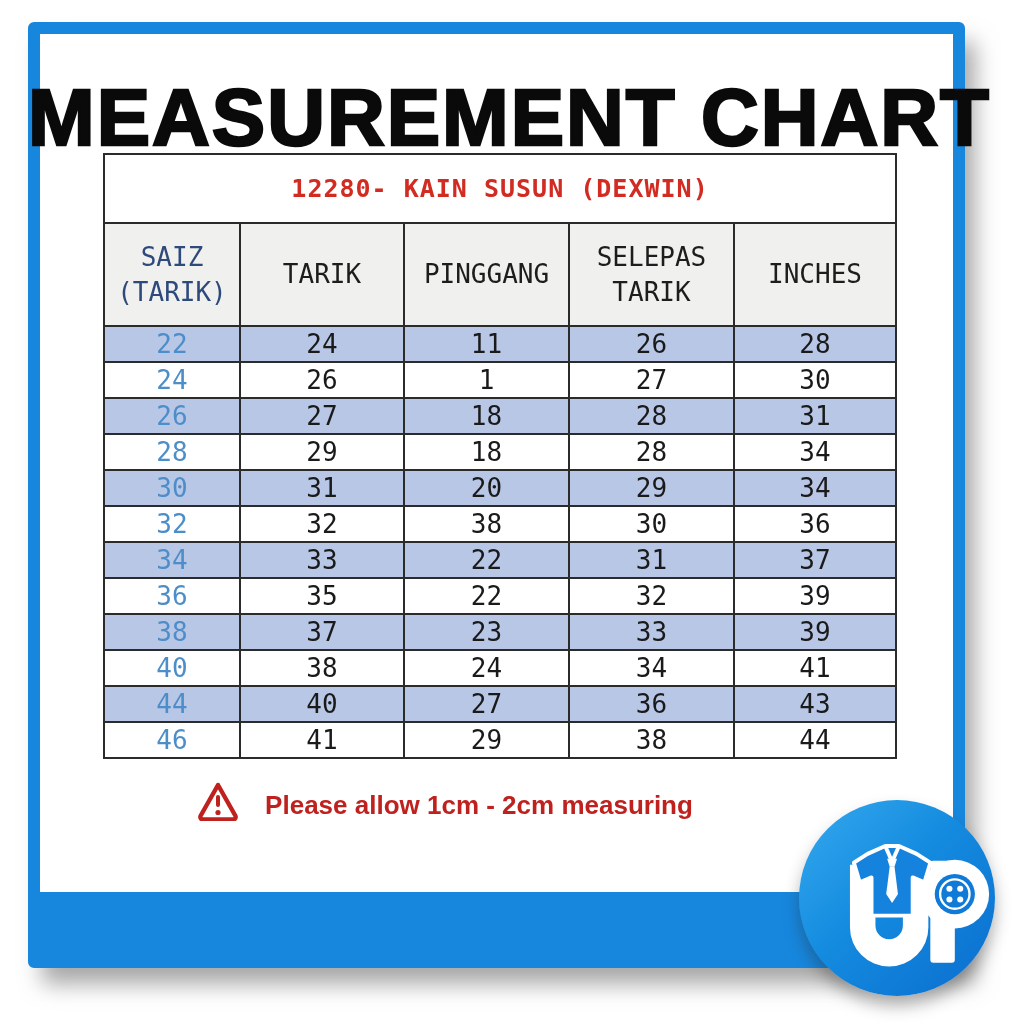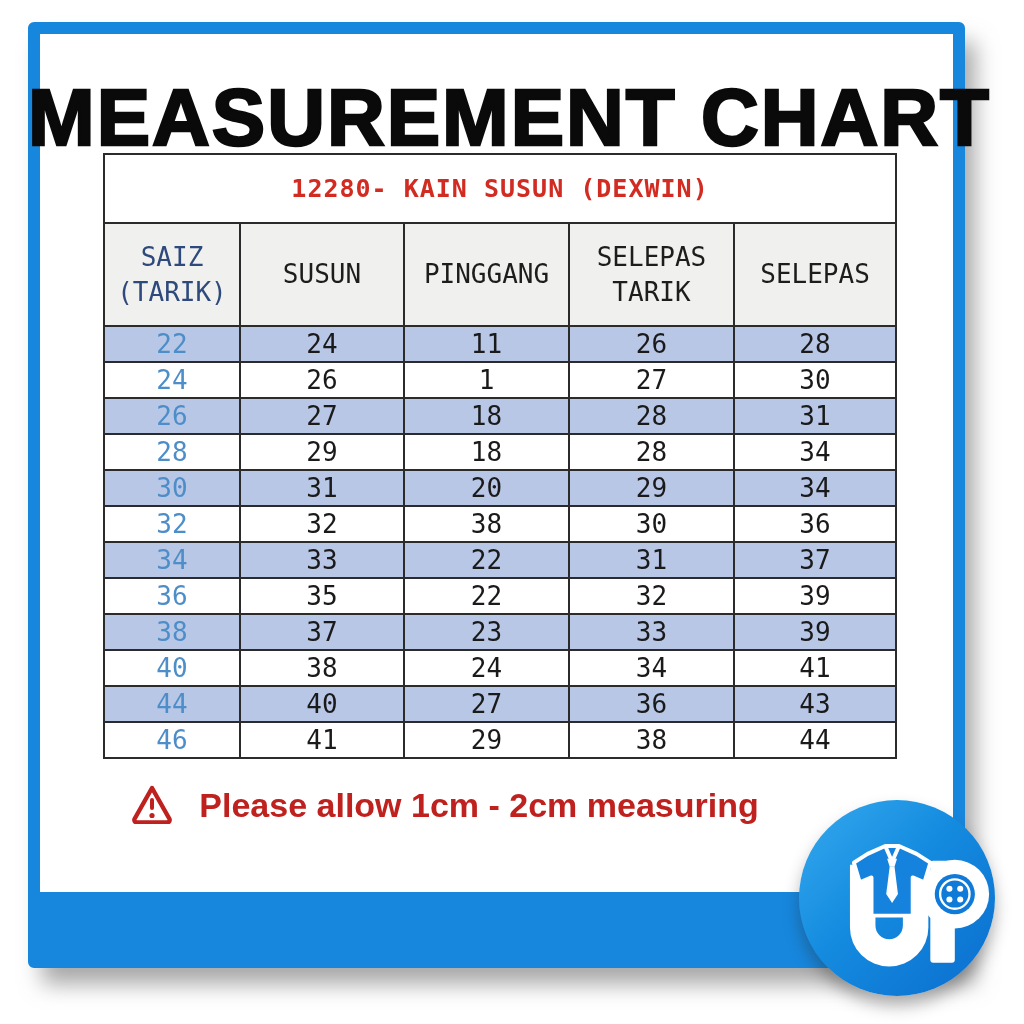--- a/index.html
+++ b/index.html
@@ -41,21 +41,21 @@
   }
   .col-head.first { color:#2e4a7c; }
   .size-table tbody td { height:34.4px; font-size:26px; color:#1a1a1a; line-height:34px; }
   .size-table tbody tr:nth-child(odd) td { background:#b9c7e7; }
   .size-table tbody tr:nth-child(even) td { background:#ffffff; }
   .size-table tbody td.size-cell { color:#4d8dc8; }
 
   .note {
     position:absolute; left:90px; top:780px; width:710px;
     text-align:center; color:#bf211e;
-    font-size:34px; font-weight:bold; line-height:50px;
+    font-size:26px; font-weight:bold; line-height:50px;
   }
   .note .warn-icon { display:inline-block; vertical-align:-7px; margin-right:26px; }
 
   .logo {
     position:absolute; left:799px; top:800px; width:196px; height:196px;
     border-radius:50%;
     background:linear-gradient(135deg,#36a9ee 0%, #148bdf 45%, #0b6dcf 100%);
     box-shadow:0 10px 16px rgba(40,40,40,0.35);
     z-index:5;
   }
@@ -76,24 +76,24 @@
         <col style="width:165px">
         <col style="width:165px">
         <col style="width:162px">
     </colgroup>
     <thead>
       <tr>
         <th class="product-title-cell" colspan="5">12280- KAIN SUSUN (DEXWIN)</th>
       </tr>
       <tr>
           <th class="col-head first">SAIZ (TARIK)</th>
-          <th class="col-head">SUSUN</th>
+          <th class="col-head">TARIK</th>
           <th class="col-head">PINGGANG</th>
           <th class="col-head">SELEPAS TARIK</th>
-          <th class="col-head">SELEPAS</th>
+          <th class="col-head">INCHES</th>
         </tr>
     </thead>
     <tbody>
         <tr>
           <td class="size-cell">22</td>
           <td class="val-cell">24</td>
           <td class="val-cell">11</td>
           <td class="val-cell">26</td>
           <td class="val-cell">28</td>
         </tr>

